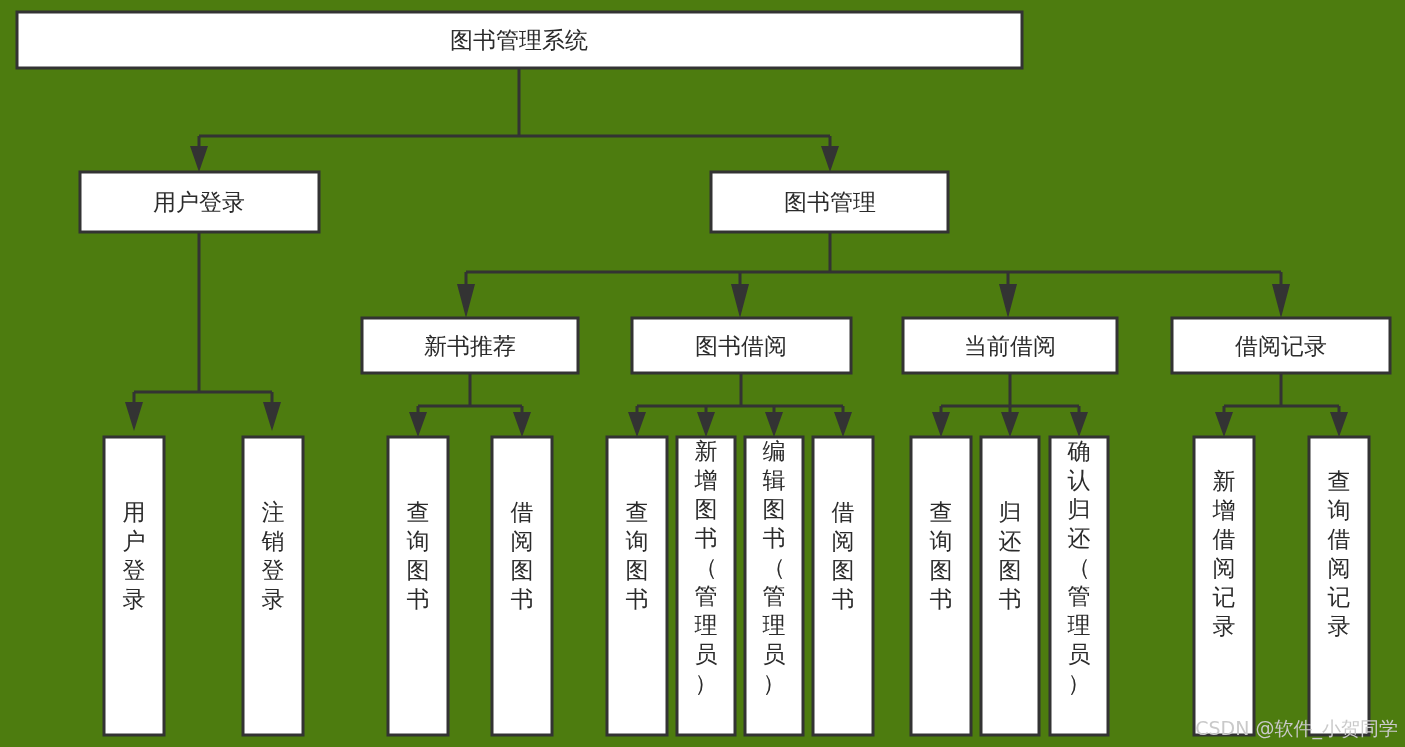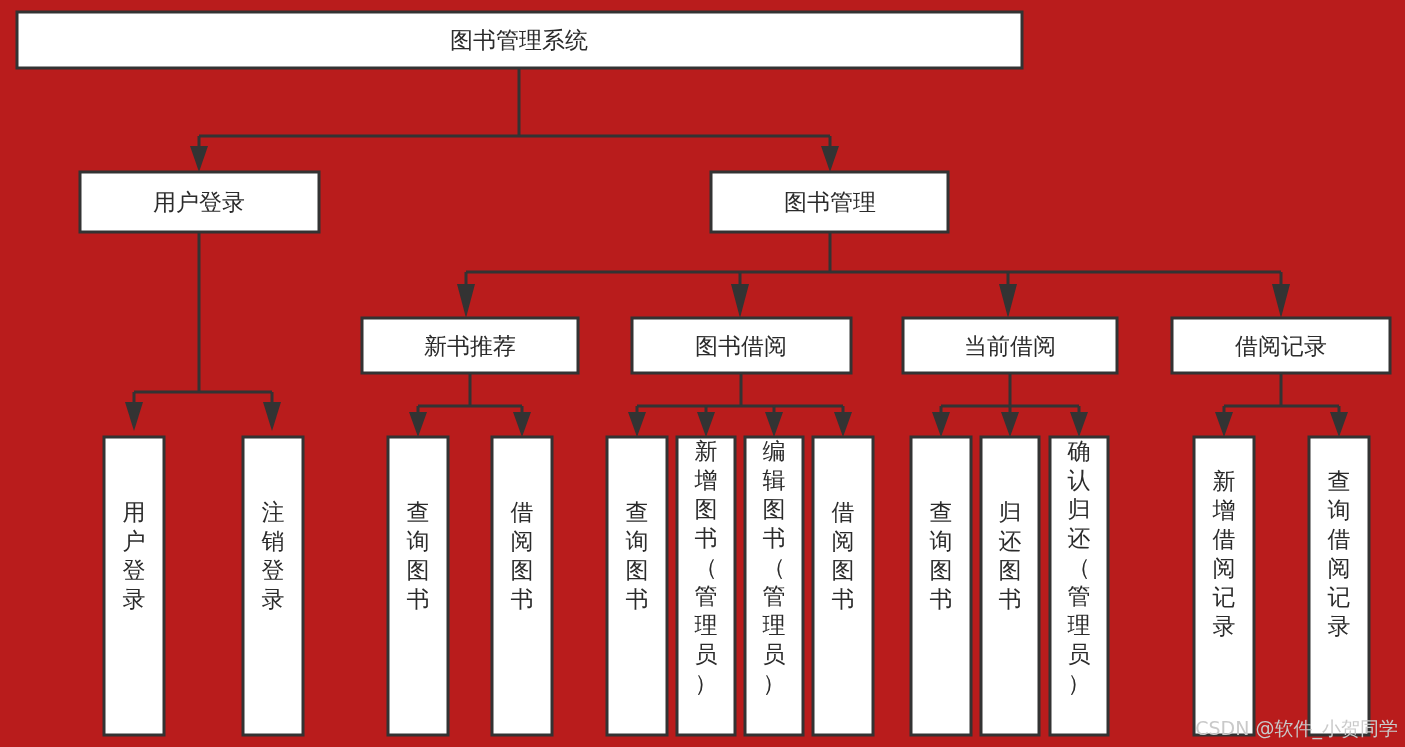--- a/index.html
+++ b/index.html
@@ -11,21 +11,21 @@
   body {
     width: 1405px;
     height: 747px;
     font-family: "DejaVu Sans", "Liberation Sans", sans-serif;
     overflow: hidden;
   }
   #diagram-root {
     position: relative;
     width: 1405px;
     height: 747px;
-    background: #b91c1c;
+    background: #4d7c0f;
   }
   svg.diagram {
     display: block;
     width: 1405px;
     height: 747px;
   }
   .node-box {
     fill: #ffffff;
     stroke: #333333;
     stroke-width: 3;

